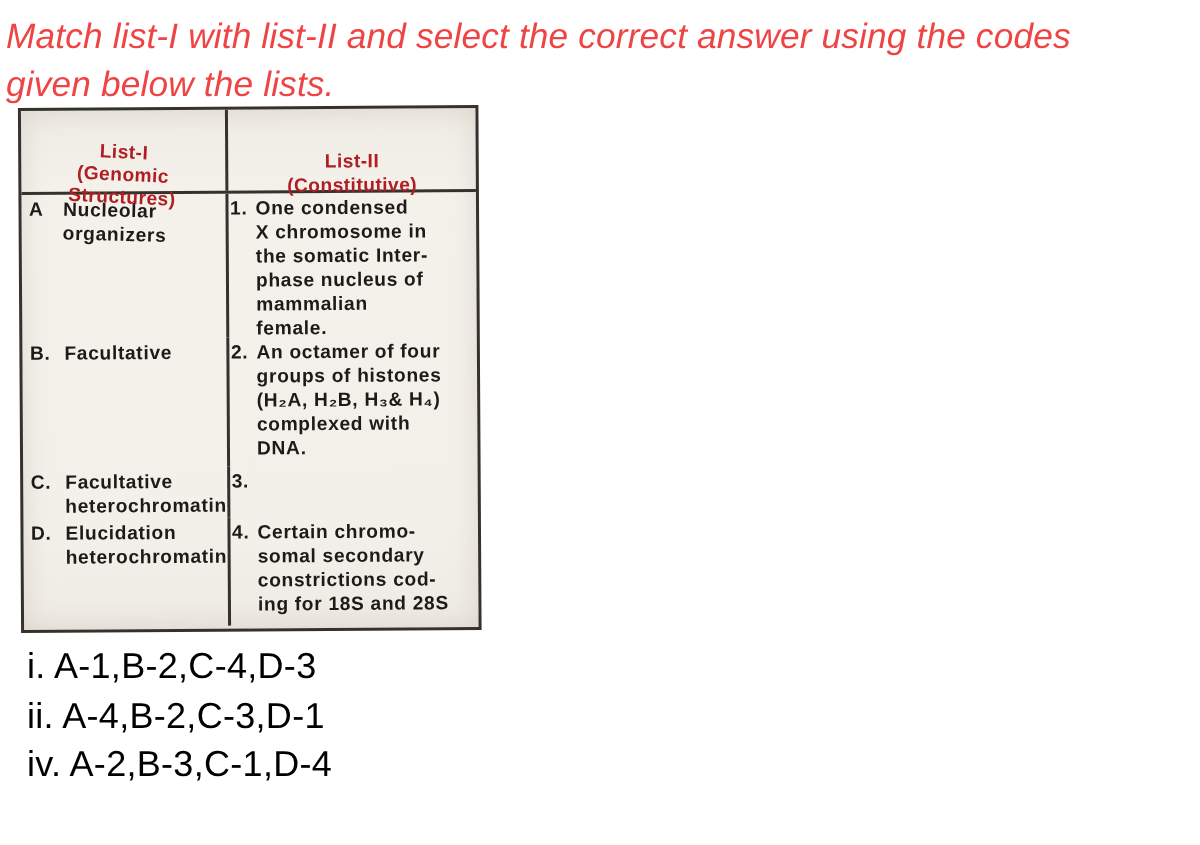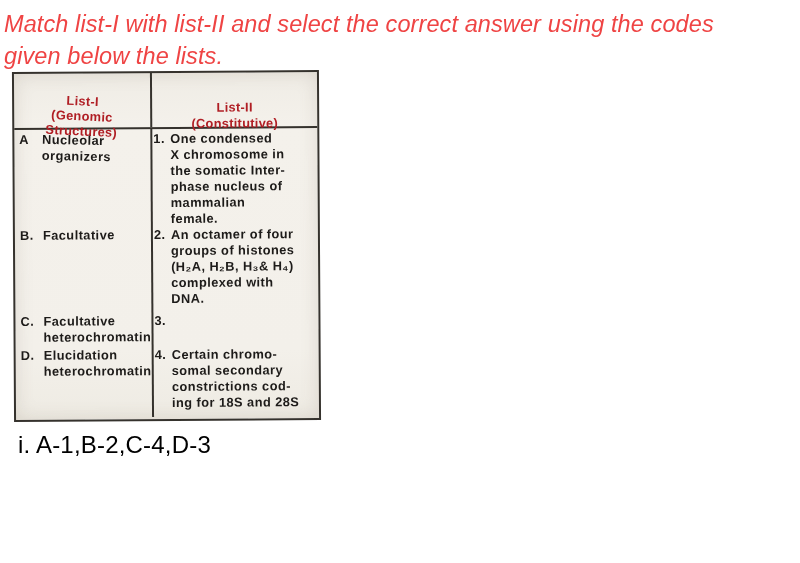--- a/index.html
+++ b/index.html
@@ -116,13 +116,15 @@
       <span class="desc">Certain chromo-
 somal secondary
 constrictions cod-
 ing for 18S and 28S</span>
     </div>
   </div>
 </div>
 
 <div class="options">
   <div class="option">i. A-1,B-2,C-4,D-3</div>
+  <div class="option">ii. A-4,B-2,C-3,D-1</div>
+  <div class="option">iv. A-2,B-3,C-1,D-4</div>
 </div>
 
 </body></html>

